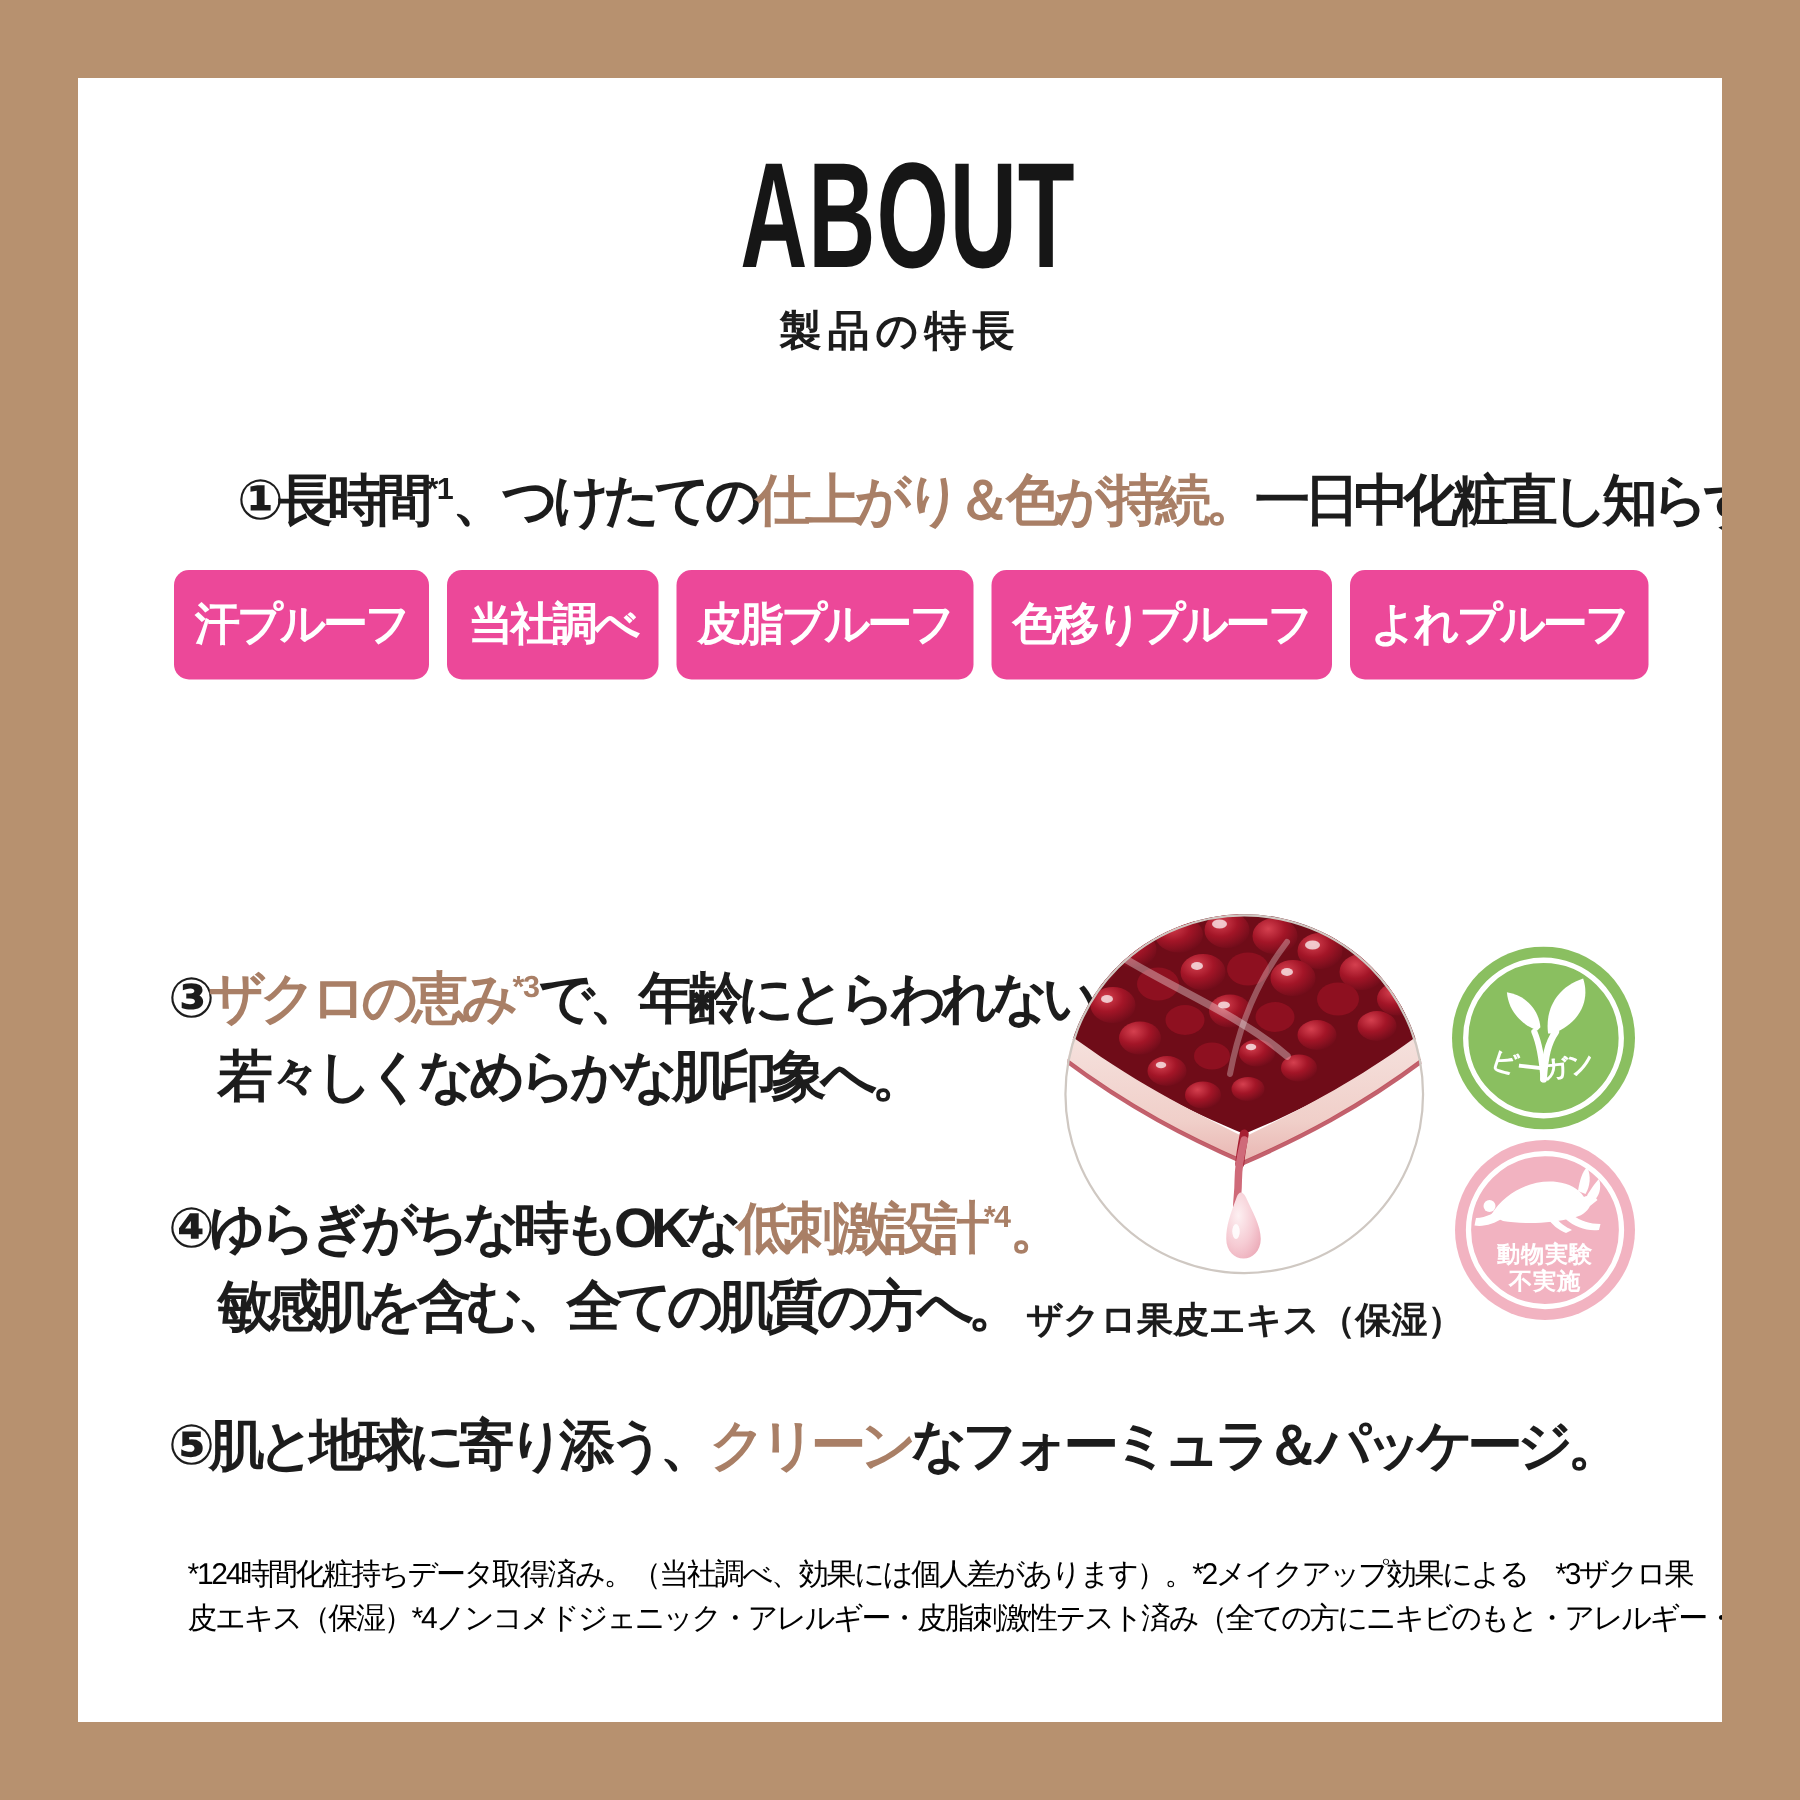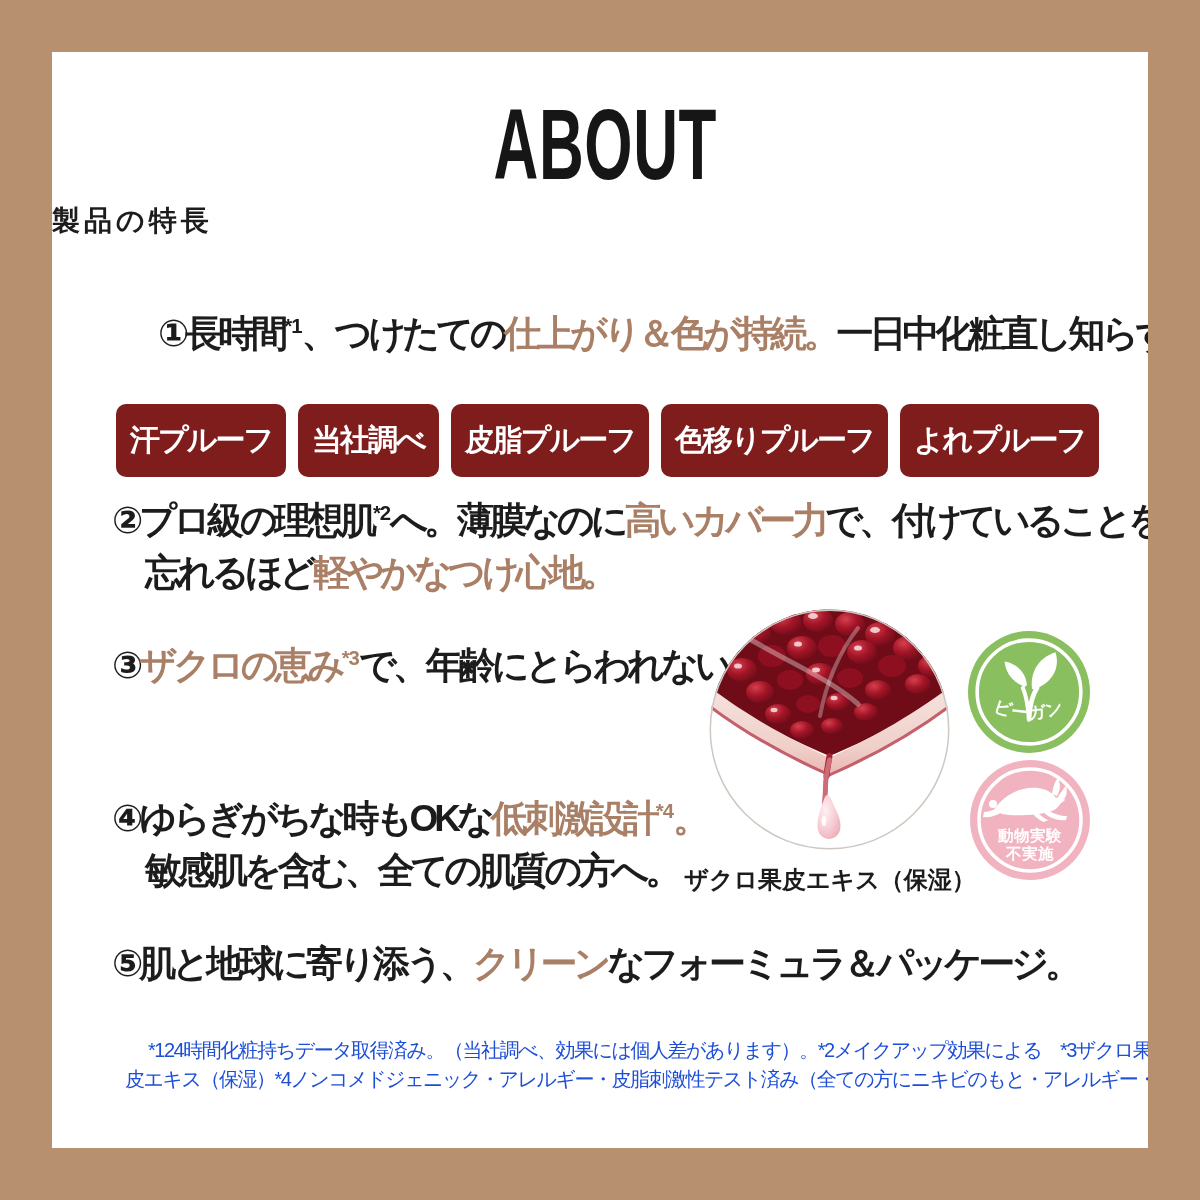--- a/index.html
+++ b/index.html
@@ -14,80 +14,79 @@
   }
   
   .about-title{
     position:absolute;left:10px;right:0;top:40px;height:104px;
     text-align:center;font-size:100px;line-height:104px;font-weight:700;color:#161616;
     white-space:nowrap;
   }
   .about-title .squeeze{display:inline-block;transform:scaleX(.62);transform-origin:center;letter-spacing:.01em;}
   .about-subtitle{
     position:absolute;left:0;right:0;top:150px;
-    font-size:28px;font-weight:700;color:#1c1c1c;letter-spacing:4px;
+    text-align:center;font-size:28px;font-weight:700;color:#1c1c1c;letter-spacing:4px;
   }
   
   .feature{
     position:absolute;left:60px;
     font-size:37px;font-weight:700;color:#1c1c1c;
     letter-spacing:-4px;line-height:52px;white-space:nowrap;
     padding-left:33px;text-indent:-33px;
   }
   .feature .accent{color:#a97f66;}
   .feature sup{font-size:55%;vertical-align:super;line-height:0;letter-spacing:-1px;}
   #feature-1{top:256px;margin-left:46px;}
   #feature-2{top:443px;}
   #feature-3{top:588px;}
   #feature-4{top:741px;}
   #feature-5{top:886px;}
   
   .badges{position:absolute;left:64px;top:328px;display:flex;gap:12px;}
   .badge{
-    background:#7f1d1d;color:#ffffff;border-radius:10px;height:73px;
+    background:#ec4899;color:#ffffff;border-radius:10px;height:73px;
     display:flex;align-items:center;padding:0 14px;
-    font-size:30px;font-weight:700;letter-spacing:-2px;white-space:nowrap;margin-top:24px;
+    font-size:30px;font-weight:700;letter-spacing:-2px;white-space:nowrap;
   }
   
   .pome{position:absolute;left:656px;top:556px;width:243px;height:243px;}
   .ingredient-caption{
     position:absolute;top:812px;left:778px;transform:translateX(-50%);
     font-size:24px;font-weight:600;color:#1c1c1c;letter-spacing:0;white-space:nowrap;
   }
   
   .cert-vegan{position:absolute;left:916px;top:579px;width:122px;height:122px;}
   .cert-rabbit{position:absolute;left:918px;top:708px;width:120px;height:120px;}
   .cert-label{font-family:"Liberation Sans","DejaVu Sans",sans-serif;font-weight:700;fill:#ffffff;}
   
   .footnote{
     position:absolute;left:73px;top:984px;
-    font-size:20px;line-height:29px;color:#1d4ed8;font-weight:400;
-    letter-spacing:-1.5px;white-space:nowrap;text-align:center;
+    font-size:20px;line-height:29px;color:#000000;font-weight:400;
+    letter-spacing:-1.5px;white-space:nowrap;
   }
 </style>
 </head>
 <body>
 
 <div class="canvas">
 
   <div class="about-title"><span class="squeeze">ABOUT</span></div>
   <div class="about-subtitle">製品の特長</div>
 
   <div class="feature" id="feature-1"><span>①長時間</span><sup>*1</sup><span>、つけたての</span><span class="accent">仕上がり＆色が持続。</span><span>一日中化粧直し知らず。</span></div>
 
   <div class="badges">
     <div class="badge">汗プルーフ</div>
     <div class="badge">当社調べ</div>
     <div class="badge">皮脂プルーフ</div>
     <div class="badge">色移りプルーフ</div>
     <div class="badge">よれプルーフ</div>
   </div>
 
-  <div class="feature" id="feature-2"><span>②プロ級の理想肌</span><sup>*2</sup><span>へ。薄膜なのに</span><span class="accent">高いカバー力</span><span>で、付けていることを</span><br><span>忘れるほど</span><span class="accent">軽やかなつけ心地。</span></div>
-  <div class="feature" id="feature-3"><span>③</span><span class="accent">ザクロの恵み</span><sup class="accent">*3</sup><span>で、年齢にとらわれない、</span><br></div>
+  <div class="feature" id="feature-3"><span>③</span><span class="accent">ザクロの恵み</span><sup class="accent">*3</sup><span>で、年齢にとらわれない、</span><br><span>若々しくなめらかな肌印象へ。</span></div>
   <div class="feature" id="feature-4"><span>④ゆらぎがちな時もOKな</span><span class="accent">低刺激設計</span><sup class="accent">*4</sup><span class="accent">。</span><br><span>敏感肌を含む、全ての肌質の方へ。</span></div>
   <div class="feature" id="feature-5"><span>⑤肌と地球に寄り添う、</span><span class="accent">クリーン</span><span>なフォーミュラ＆パッケージ。</span></div>
 
   <svg class="pome" viewBox="0 0 243 243" aria-hidden="true">
     <defs>
       <clipPath id="pcl">
           <circle cx="121.5" cy="121.5" r="120"></circle>
         </clipPath>
       <radialGradient id="seedG" cx="35%" cy="30%" r="85%">
         <stop offset="0%" stop-color="#d5404f"></stop>

